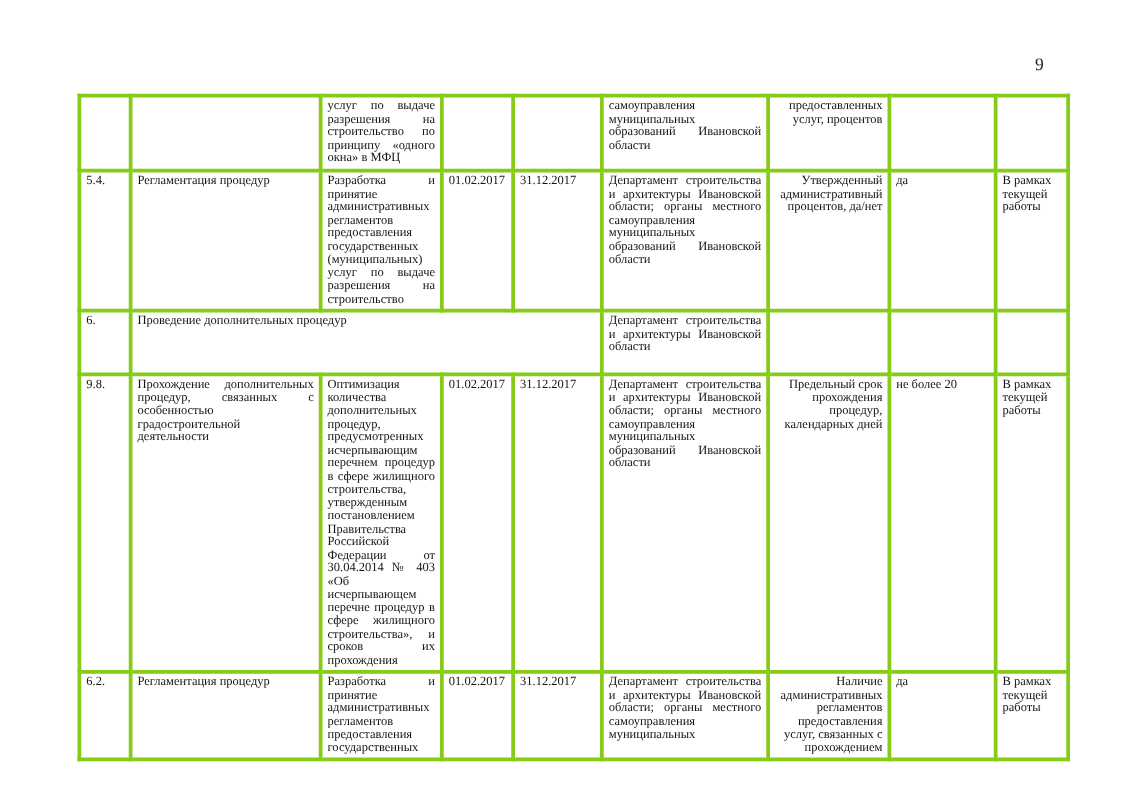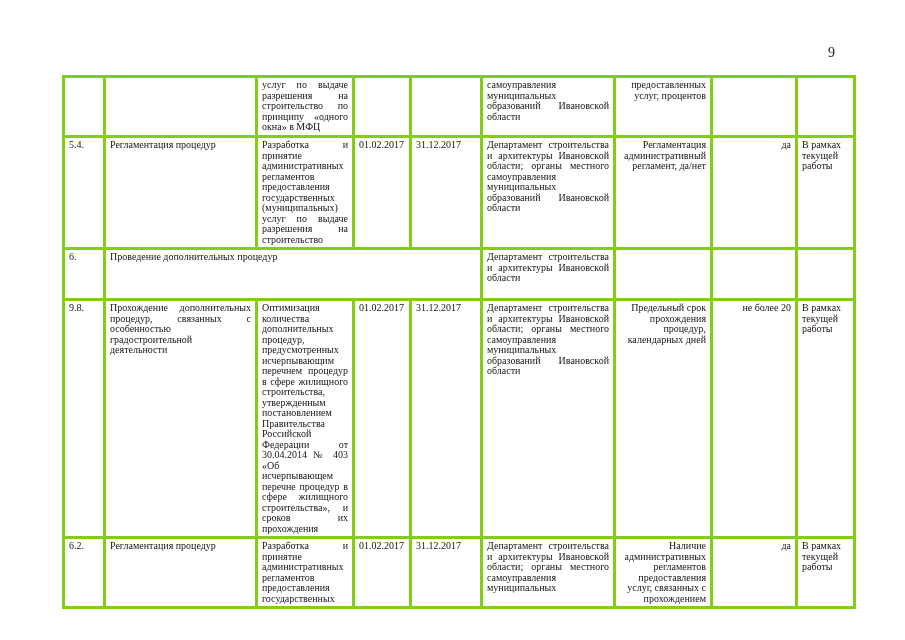--- a/index.html
+++ b/index.html
@@ -47,21 +47,21 @@
   tr.r-6      { height: 51px; }
   tr.r-61     { height: 235px; }
   tr.r-62     { height: 70px; }
 
   td.c-num       { text-align: left; }
   td.c-name      { text-align: justify; }
   td.c-measure   { text-align: justify; }
   td.c-date      { text-align: left; }
   td.c-executor  { text-align: justify; margin-top: 16px; }
   td.c-indicator { text-align: right; }
-  td.c-value     { text-align: right; }
+  td.c-value     { text-align: left; }
   td.c-note      { text-align: left; }
   td.c-section   { text-align: left; }
 
   .bold { font-weight: normal; }
 </style>
 </head>
 <body>
 
 <div class="page">
 
@@ -93,21 +93,21 @@
         <td class="c-note"></td>
       </tr>
 
       <tr class="r-54">
         <td class="c-num">5.4.</td>
         <td class="c-name bold">Регламентация процедур</td>
         <td class="c-measure">Разработка и принятие административных регламентов предоставления государственных (муниципальных) услуг по выдаче разрешения на строительство</td>
         <td class="c-date">01.02.2017</td>
         <td class="c-date">31.12.2017</td>
         <td class="c-executor">Департамент строительства и архитектуры Ивановской области; органы местного самоуправления муниципальных образований Ивановской области</td>
-        <td class="c-indicator">Регламентация административный регламент, да/нет</td>
+        <td class="c-indicator">Утвержденный административный процентов, да/нет</td>
         <td class="c-value bold">да</td>
         <td class="c-note">В рамках текущей работы</td>
       </tr>
 
       <tr class="r-6">
         <td class="c-num bold">6.</td>
         <td class="c-section bold" colspan="4">Проведение дополнительных процедур</td>
         <td class="c-executor">Департамент строительства и архитектуры Ивановской области</td>
         <td class="c-indicator"></td>
         <td class="c-value"></td>

